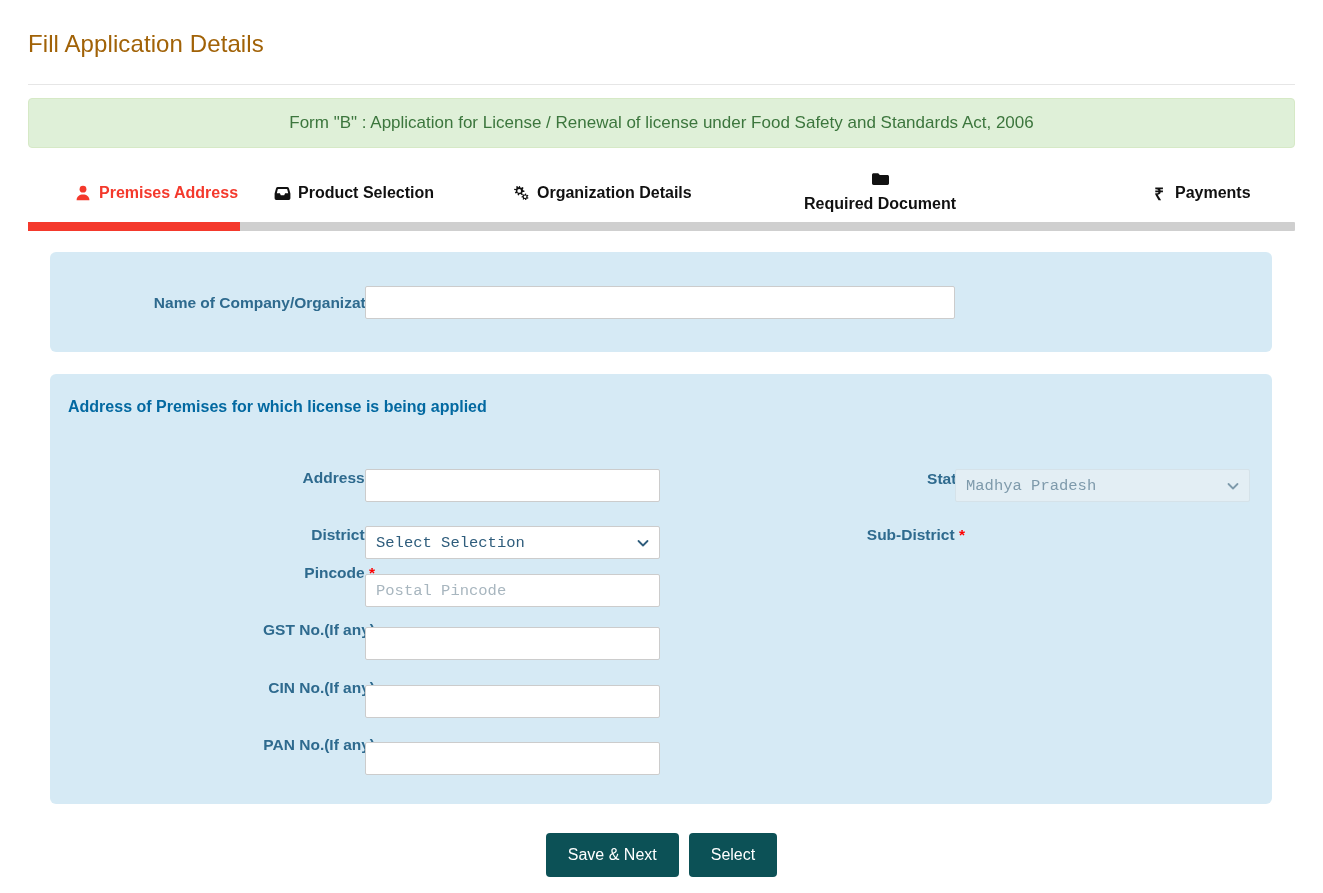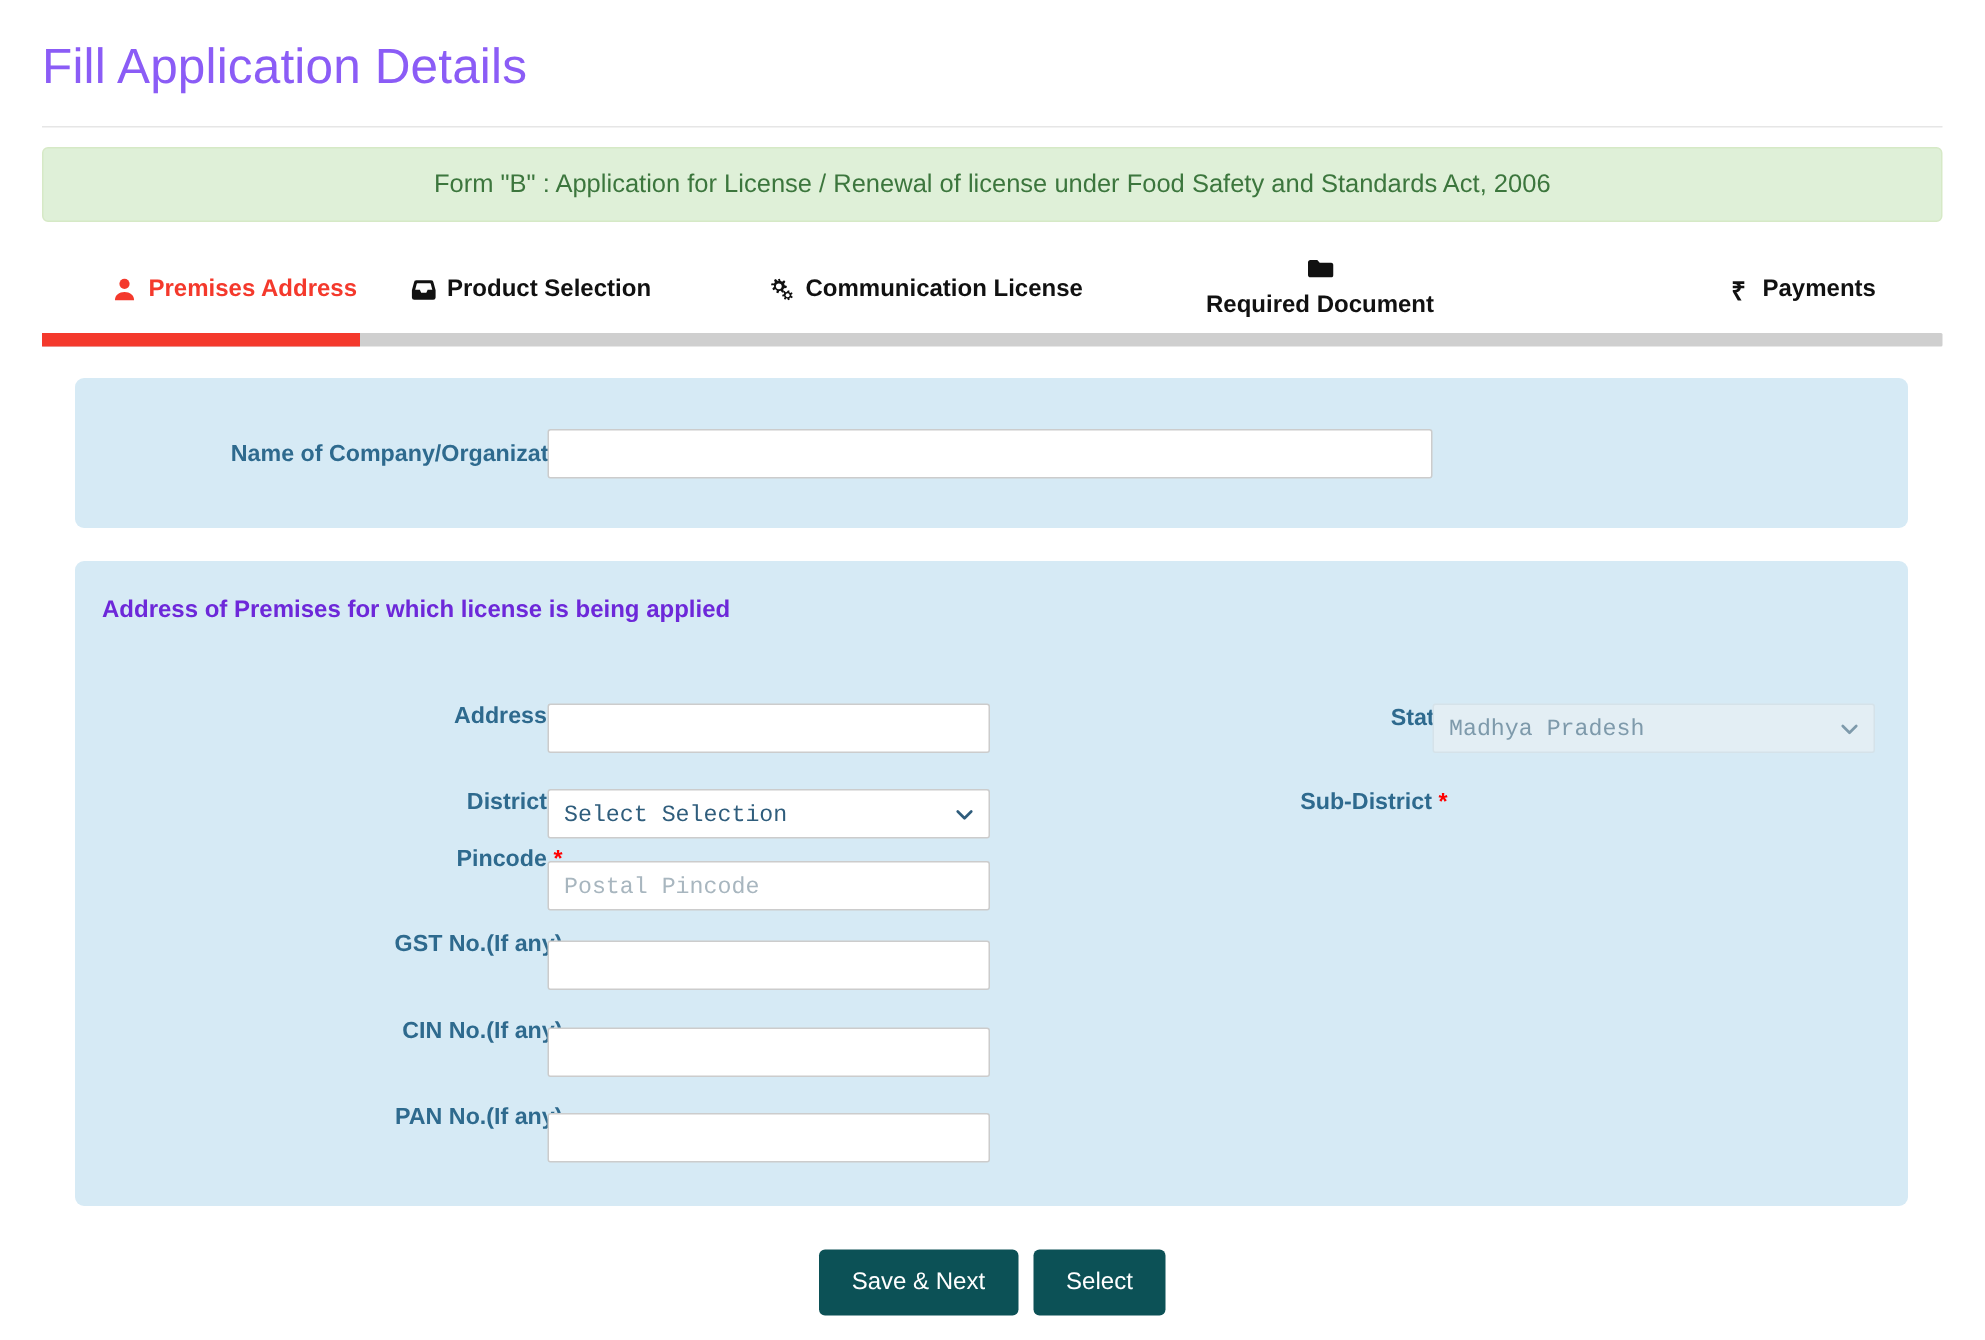--- a/index.html
+++ b/index.html
@@ -13,23 +13,23 @@
     overflow: hidden;
   }
 
   .page { position: relative; width: 1323px; height: 893px; }
 
   
   .page-title {
     position: absolute;
     left: 28px;
     top: 22px;
-    font-size: 33px;
+    font-size: 24px;
     font-weight: 400;
-    color: #8b5cf6;
+    color: #a16207;
     letter-spacing: 0.1px;
     line-height: 44px;
   }
   .title-divider {
     position: absolute;
     left: 28px;
     top: 84px;
     width: 1267px;
     height: 1px;
     background: #e6e6e6;
@@ -122,21 +122,21 @@
   }
   .panel-company { top: 252px; height: 100px; }
   .panel-address { top: 374px; height: 430px; }
 
   .panel-heading {
     position: absolute;
     left: 18px;
     top: 24px;
     font-size: 16px;
     font-weight: bold;
-    color: #6d28d9;
+    color: #0369a1;
     text-align: center;
   }
 
   
   .field-label {
     position: absolute;
     font-size: 15.5px;
     font-weight: bold;
     color: #2e6a8e;
     text-align: right;
@@ -280,21 +280,21 @@
       <span class="tab-icon">
         <svg width="18" height="16" viewBox="0 0 18 16">
           <g fill="#111111">
             <path d="M6.6 1.2 7.9.9l.5 1.5a4 4 0 0 1 1 .4l1.3-.9.9 1-.9 1.3q.27.45.4 1l1.5.5-.3 1.3-1.6.1a4 4 0 0 1-.6.9l.6 1.4-1.2.7-1-1.2q-.5.12-1 .1l-.6 1.5-1.3-.4.2-1.6a4 4 0 0 1-.9-.6l-1.4.6-.6-1.2 1.2-1.1a4 4 0 0 1-.1-1L2 5.1l.4-1.3 1.6.2q.25-.5.6-.9l-.6-1.4L5.2 1l1.1 1.2q.45-.12.9-.1z"></path>
             <circle cx="7.2" cy="5.9" r="1.9" fill="#ffffff"></circle>
             <path d="M13.3 8.6l1 .1-.1 1.2q.35.17.6.4l1.1-.5.5.9-.9.8q.07.35 0 .7l1 .6-.5 1-1.1-.4q-.25.27-.6.4l.1 1.1-1.1.2-.4-1.1a2 2 0 0 1-.7-.1l-.7.9-.9-.6.5-1.1a2 2 0 0 1-.3-.6l-1.2.1-.1-1.1 1.1-.4q.05-.35.2-.6l-.7-.9.9-.7.8.9q.3-.12.6-.15z"></path>
             <circle cx="13.1" cy="11.8" r="1.3" fill="#ffffff"></circle>
           </g>
         </svg>
       </span>
-      <span>Communication License</span>
+      <span>Organization Details</span>
     </div>
 
     <div class="tab tab-4">
       <span class="tab-icon">
         <svg width="17" height="14" viewBox="0 0 17 14">
             <path d="M1.6 1.3h4.6l1.6 1.8h7.6c.9 0 1.6.7 1.6 1.6v6.6c0 .9-.7 1.6-1.6 1.6H1.6C.7 12.9 0 12.2 0 11.3V2.9c0-.9.7-1.6 1.6-1.6z" fill="#111111"></path>
           </svg>
       </span>
       <span>Required Document</span>
     </div>

